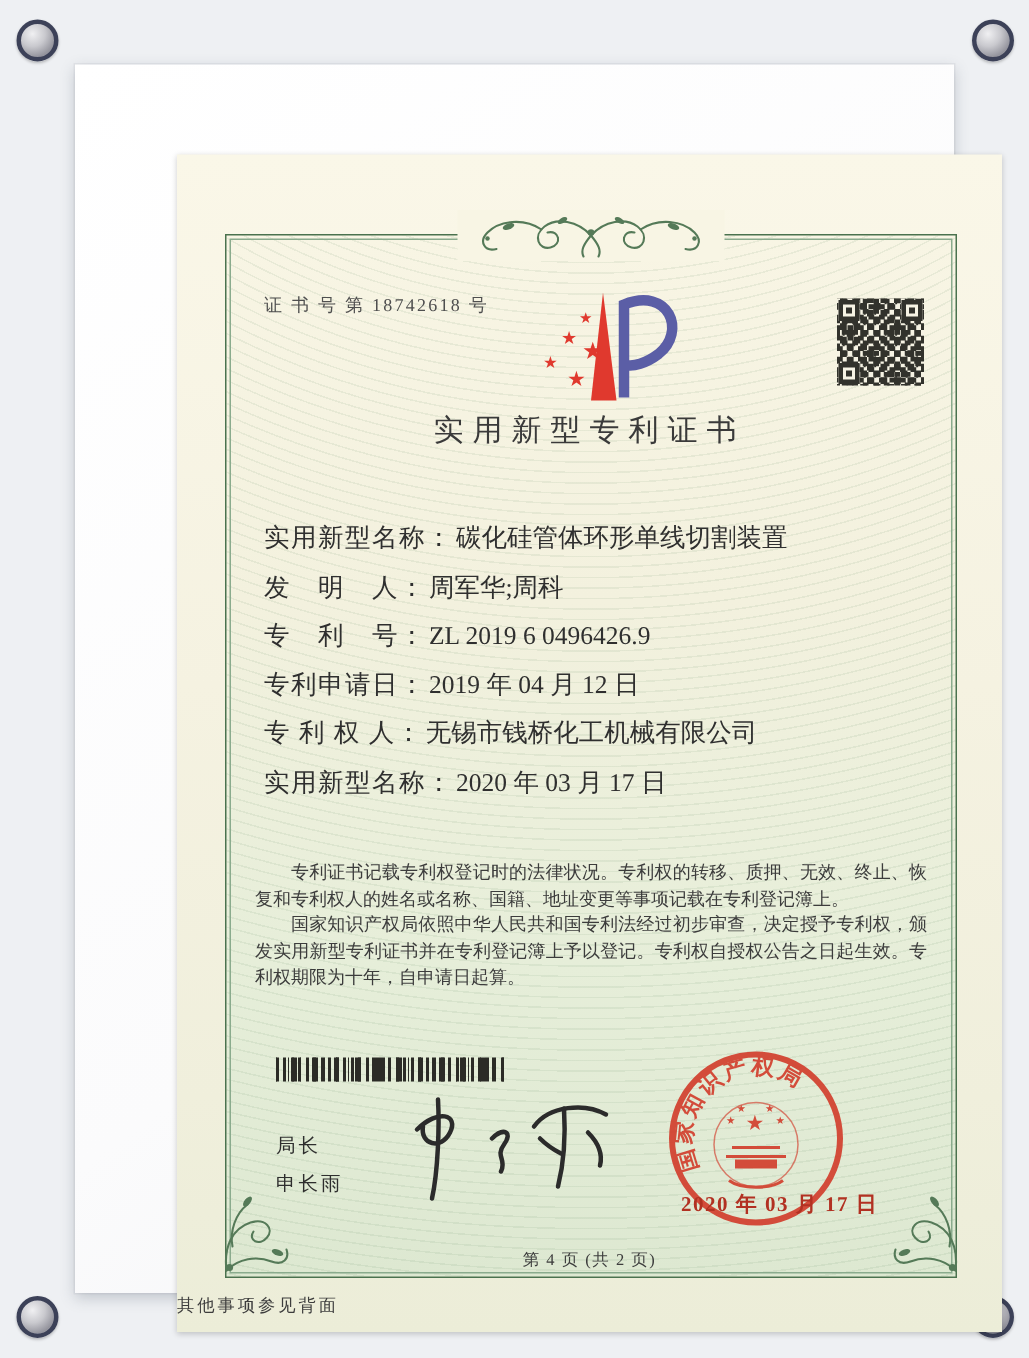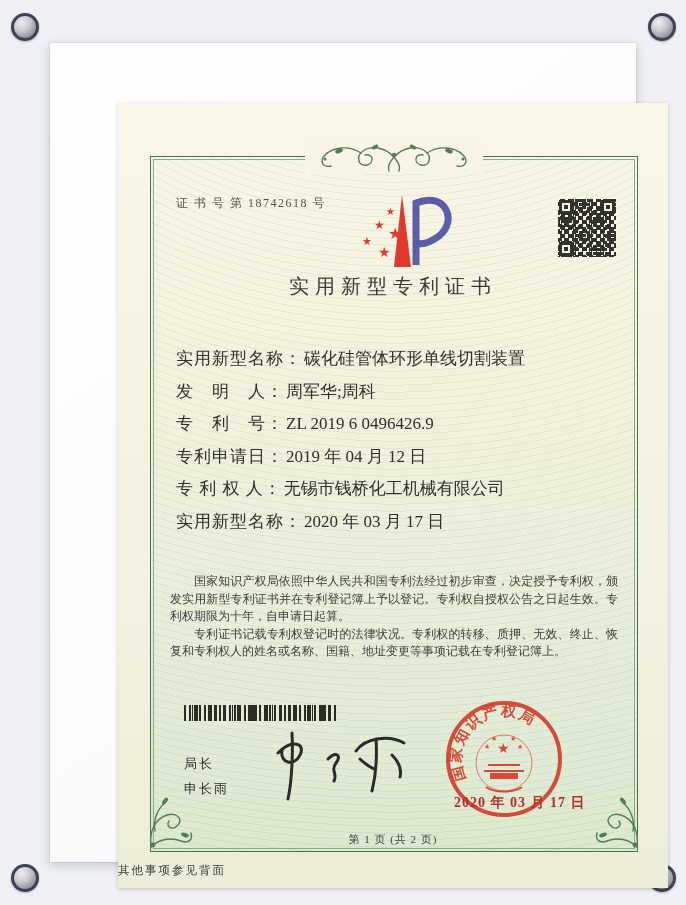--- a/index.html
+++ b/index.html
@@ -204,22 +204,22 @@
         <div class="frow"><span class="flabel">发　明　人：</span><span class="fvalue">周军华;周科</span></div>
         <div class="frow"><span class="flabel">专　利　号：</span><span class="fvalue">ZL 2019 6 0496426.9</span></div>
         <div class="frow"><span class="flabel">专利申请日：</span><span class="fvalue">2019 年 04 月 12 日</span></div>
         <div class="frow"><span class="flabel">专 利 权 人：</span><span class="fvalue">无锡市钱桥化工机械有限公司</span></div>
         <div class="frow">
           <span><span class="flabel">实用新型名称：</span><span class="fvalue">2020 年 03 月 17 日</span></span>
         </div>
       </div>
 
       <div class="paras">
+        <p>专利证书记载专利权登记时的法律状况。专利权的转移、质押、无效、终止、恢复和专利权人的姓名或名称、国籍、地址变更等事项记载在专利登记簿上。</p>
         <p>国家知识产权局依照中华人民共和国专利法经过初步审查，决定授予专利权，颁发实用新型专利证书并在专利登记簿上予以登记。专利权自授权公告之日起生效。专利权期限为十年，自申请日起算。</p>
-        <p>专利证书记载专利权登记时的法律状况。专利权的转移、质押、无效、终止、恢复和专利权人的姓名或名称、国籍、地址变更等事项记载在专利登记簿上。</p>
       </div>
 
       <div class="barcode"></div>
 
       <div class="signer">
         <div>局长</div>
         <div>申长雨</div>
       </div>
 
       <div class="signature">
@@ -256,18 +256,18 @@
             </g>
             <path d="M46,68 h32 M42,74 h40" fill="none" stroke-width="2"></path>
             <rect x="48" y="76" width="28" height="6" stroke="none"></rect>
             <path d="M44,90 C52,96 72,96 80,90" fill="none" stroke-width="2"></path>
           </g>
         </svg>
       </div>
 
       <div class="seal-date">2020 年 03 月 17 日</div>
 
-      <div class="page-info">第 1 页 (共 2 页)</div>
+      <div class="page-info">第 4 页 (共 2 页)</div>
       <div class="footer-note">其他事项参见背面</div>
 
     </div>
   </div>
 </div>
 
 </body></html>

